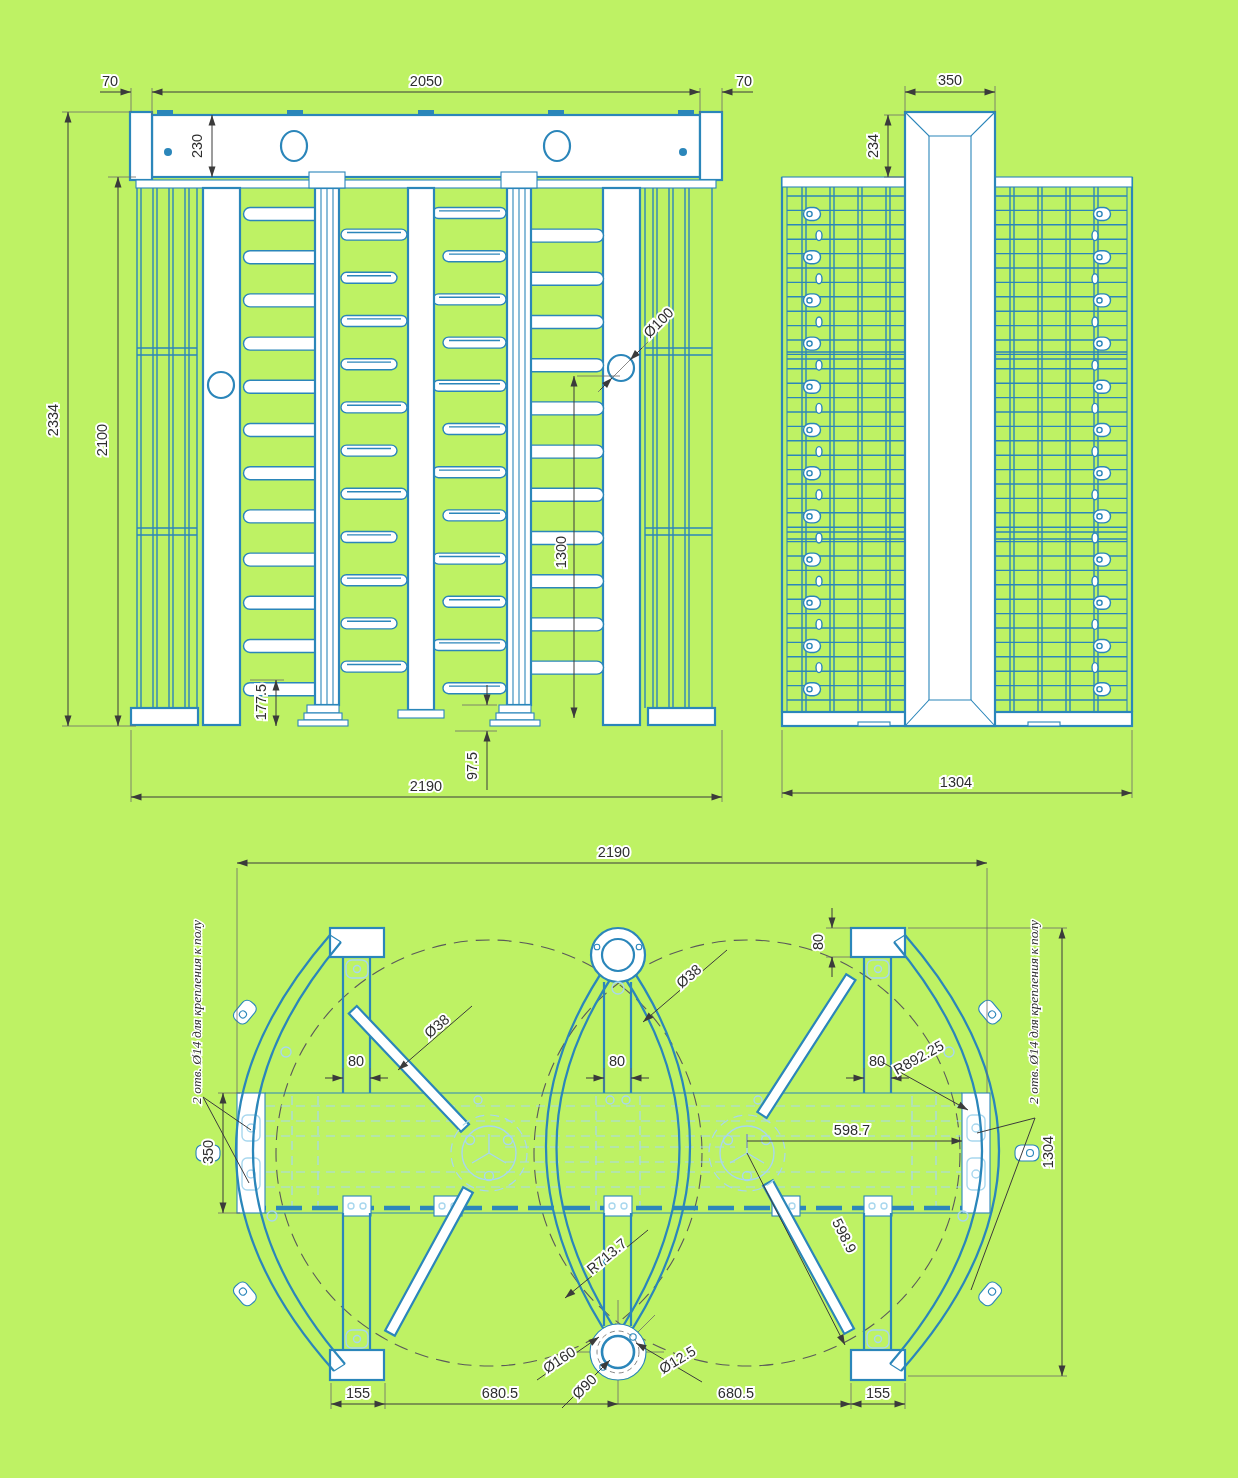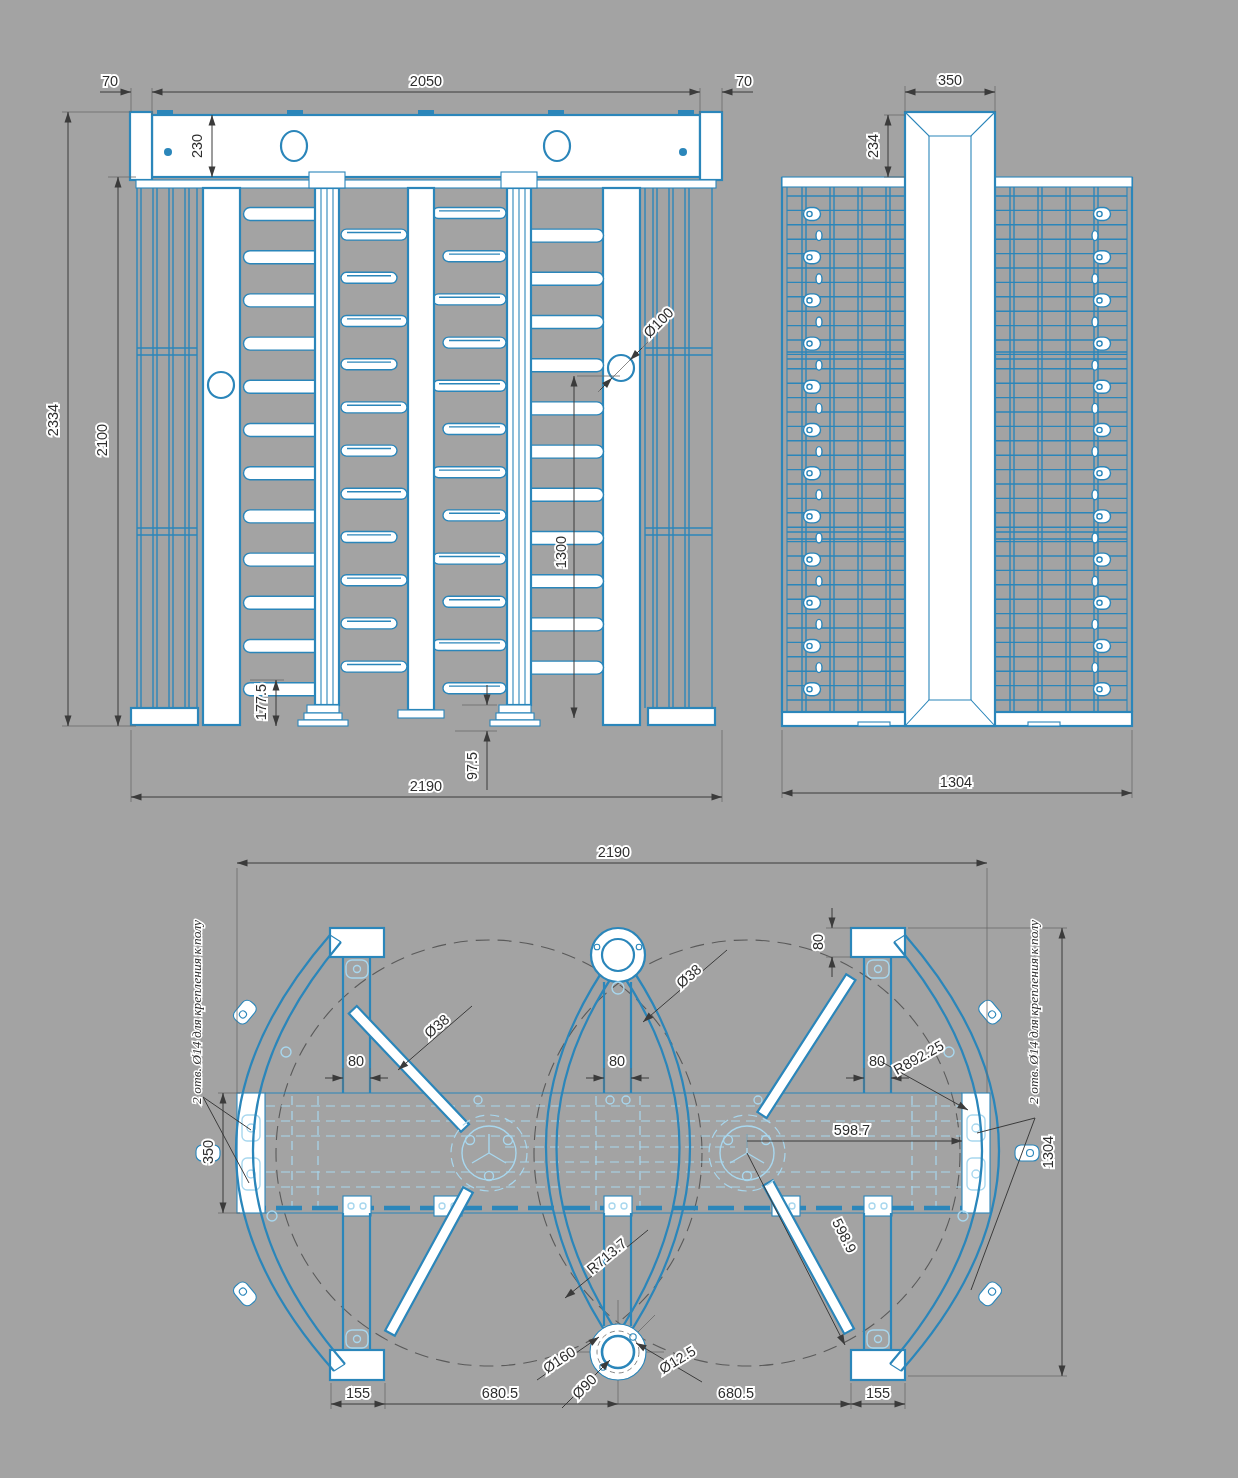--- a/index.html
+++ b/index.html
@@ -1,16 +1,16 @@
 <!DOCTYPE html>
 <html><head>
 <meta charset="utf-8">
 <style>
   html,body{margin:0;padding:0;background:#fff;}
-  .page{width:1238px;height:1478px;position:relative;background:#a3a3a3;overflow:hidden;}
+  .page{width:1238px;height:1478px;position:relative;background:#bef264;overflow:hidden;}
   svg{display:block;}
   .b{stroke:#2b86ba;fill:none;stroke-width:1.4px;}
   .w2{stroke-width:2.2px;}
   .w1{stroke-width:1.1px;}
   .bf{fill:#fff;}
   .fillb{fill:#2b86ba;stroke:none;}
   .lt{stroke:#a8d7ee;fill:none;stroke-width:1.4px;}
   .ltd{stroke:#a8d7ee;fill:none;stroke-width:1.2px;stroke-dasharray:9,6;}
   .dm{stroke:#3b3b3b;stroke-width:1px;fill:none;}
   .dmth{stroke:#6a6a6a;stroke-width:0.8px;fill:none;}

